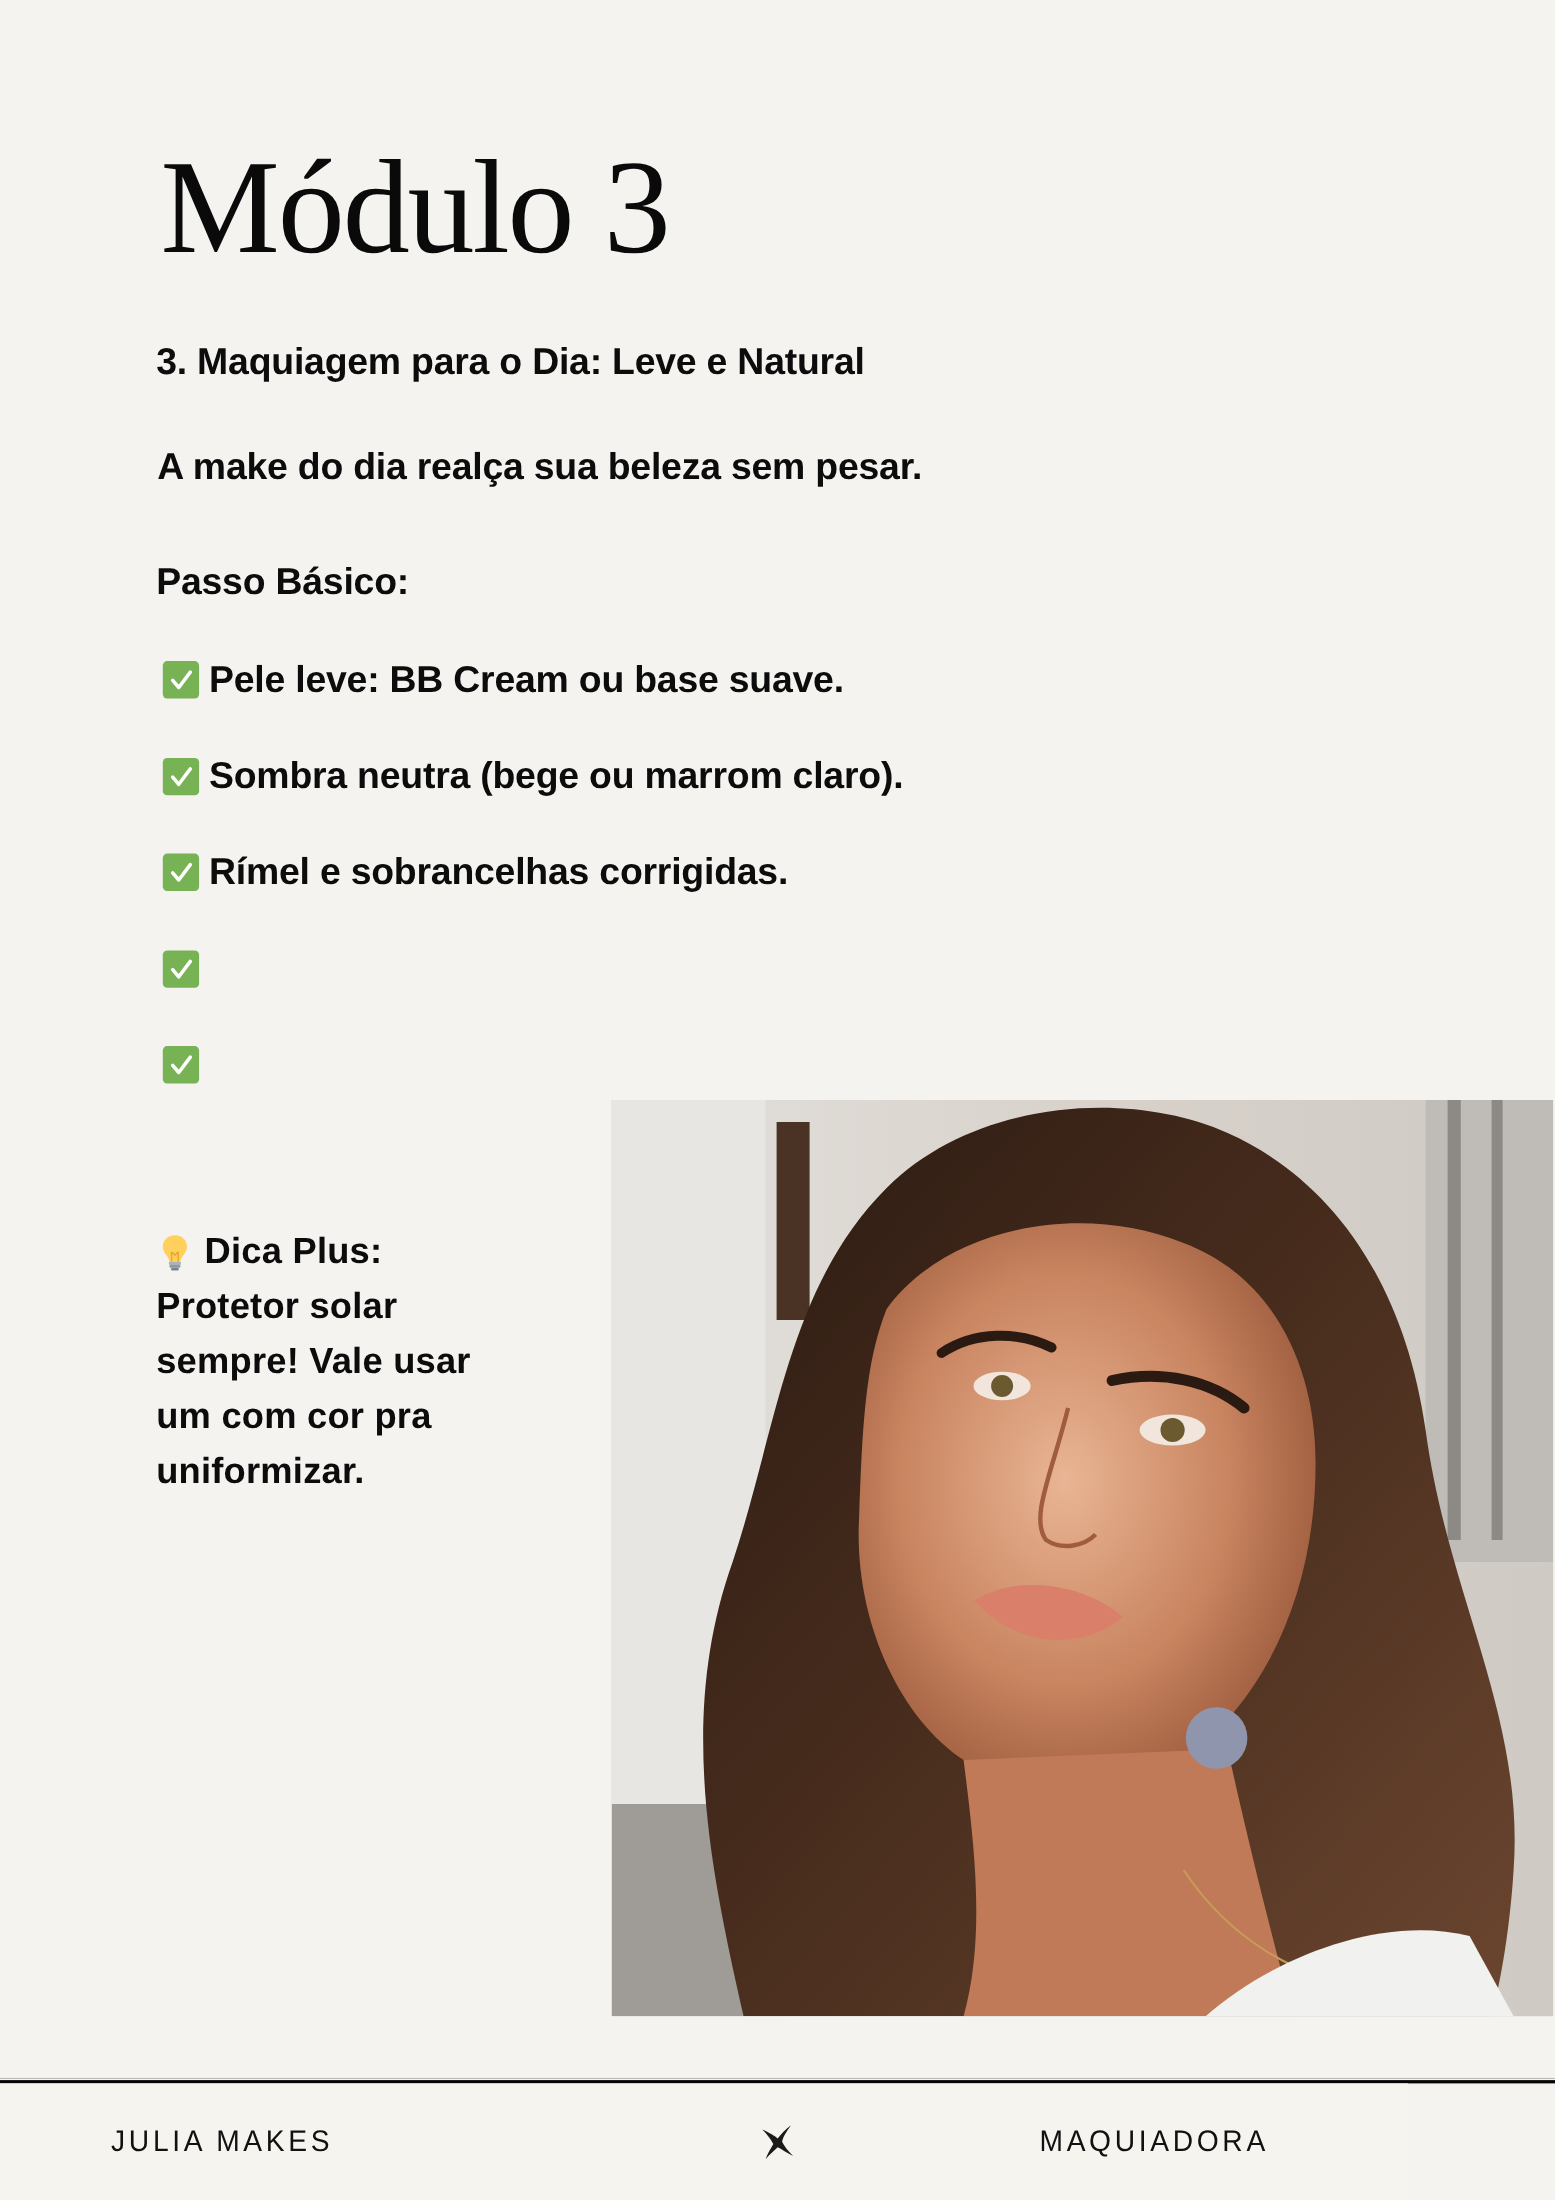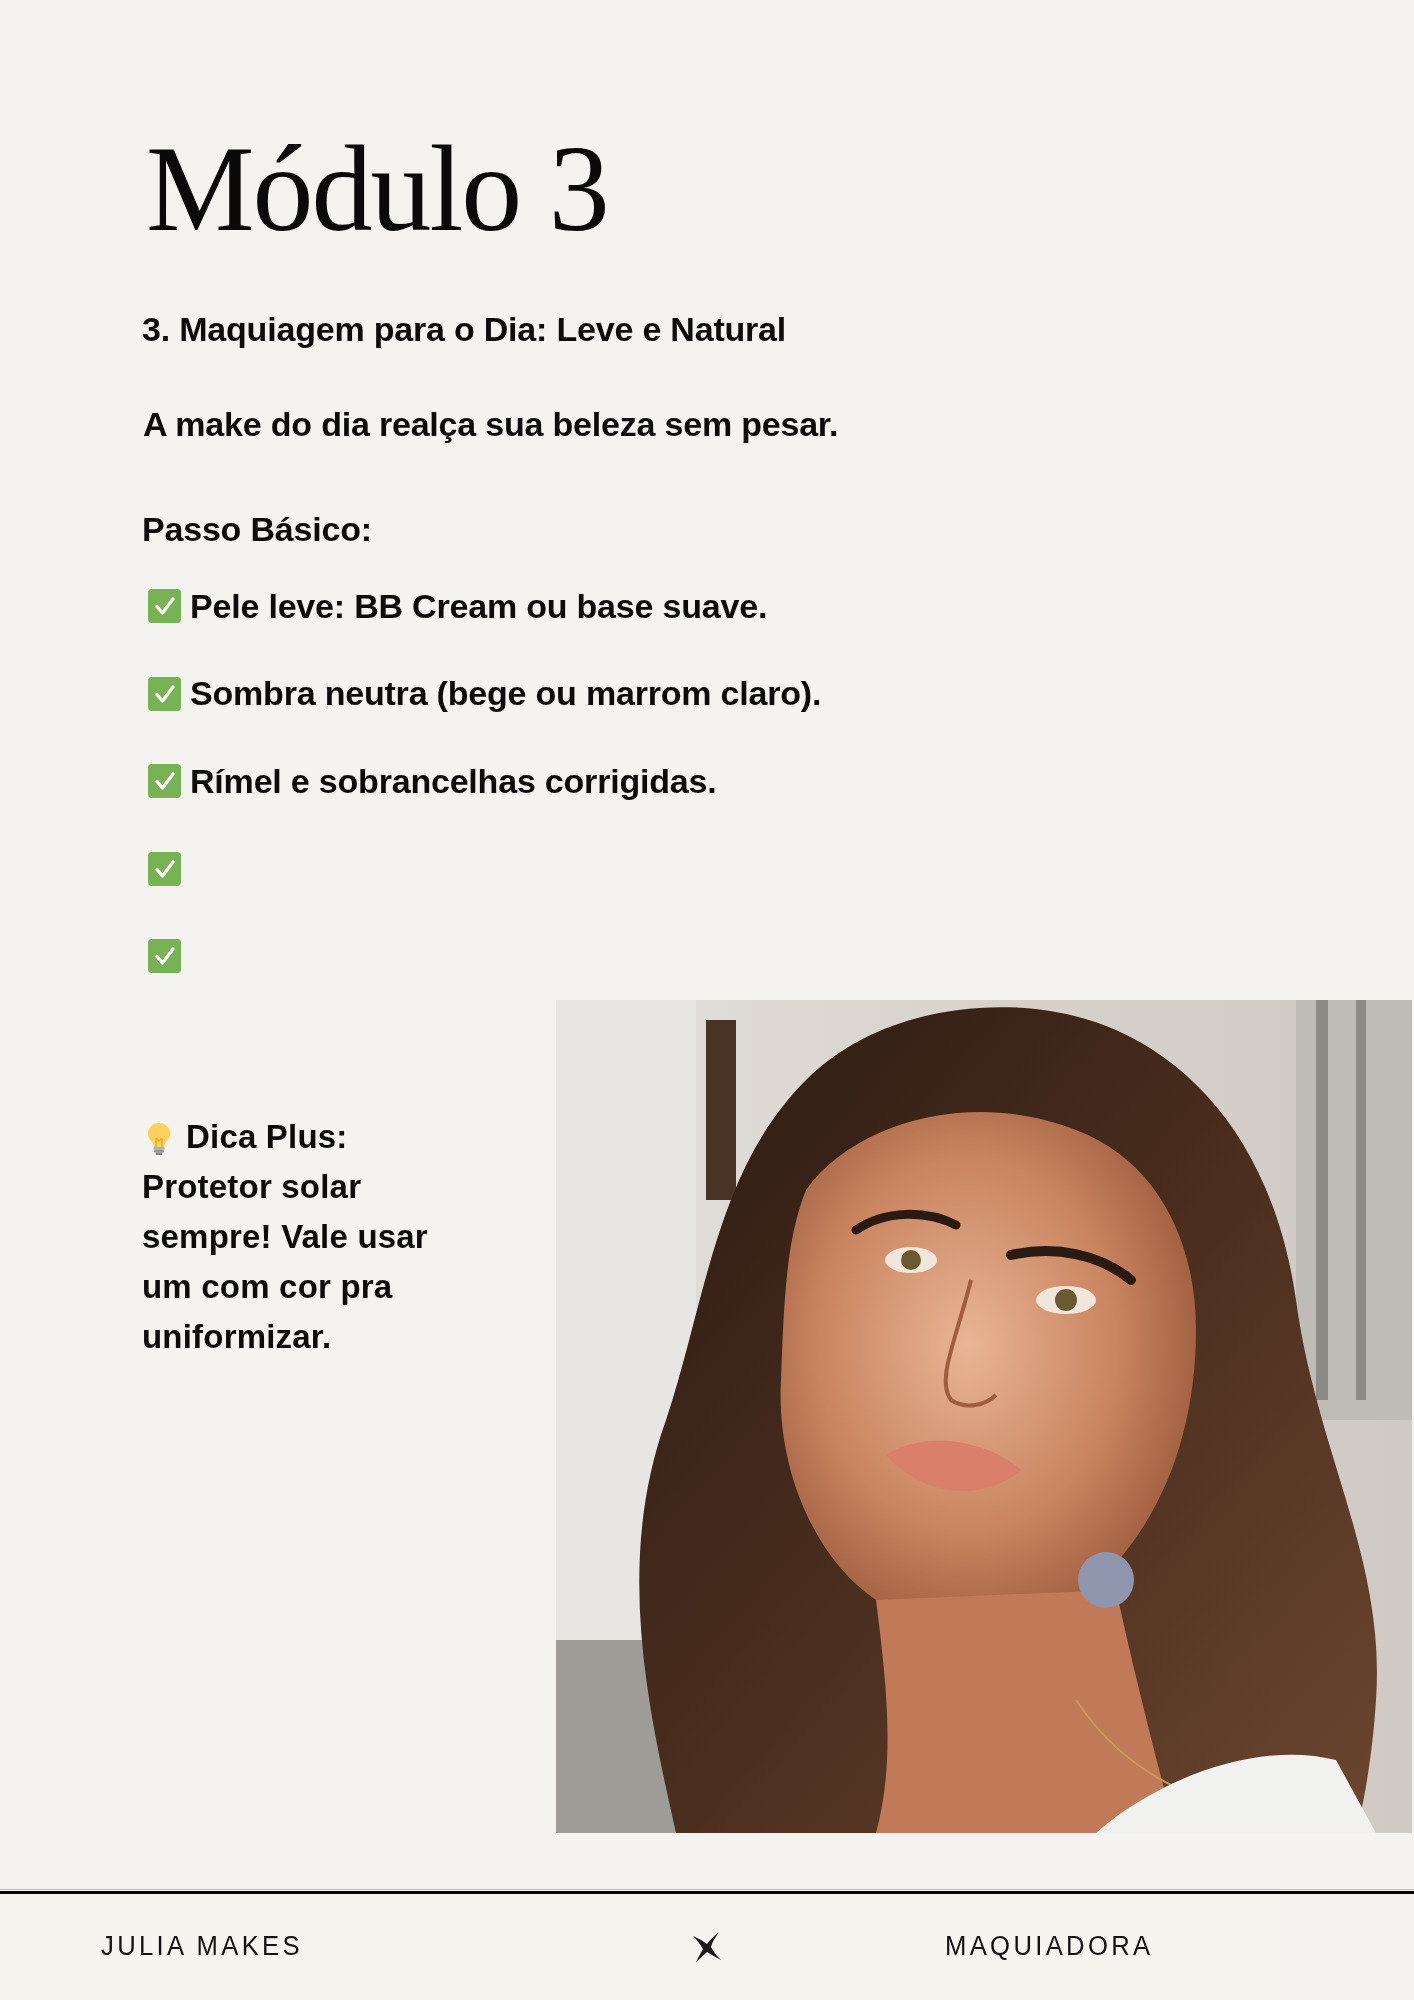--- a/index.html
+++ b/index.html
@@ -51,21 +51,21 @@
       left: 142px;
       top: 510px;
       margin: 0;
       font-size: 34px;
       font-weight: 700;
       letter-spacing: -0.2px;
     }
     .checklist {
       position: absolute;
       left: 148px;
-      top: 584px;
+      top: 596px;
       margin: 0;
       padding: 0;
       list-style: none;
     }
     .check-item {
       display: flex;
       align-items: center;
       height: 44px;
       margin-bottom: 43.5px;
       font-size: 34px;

